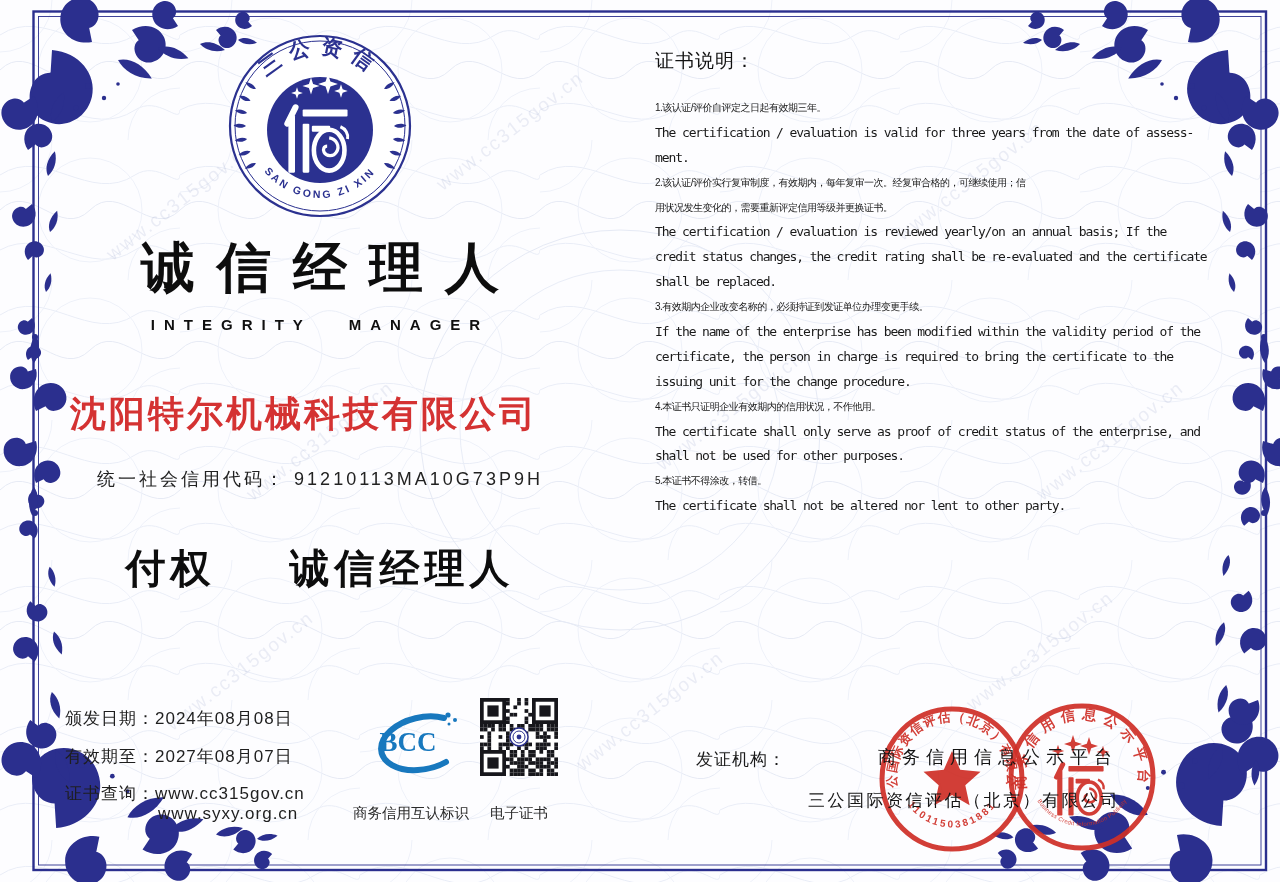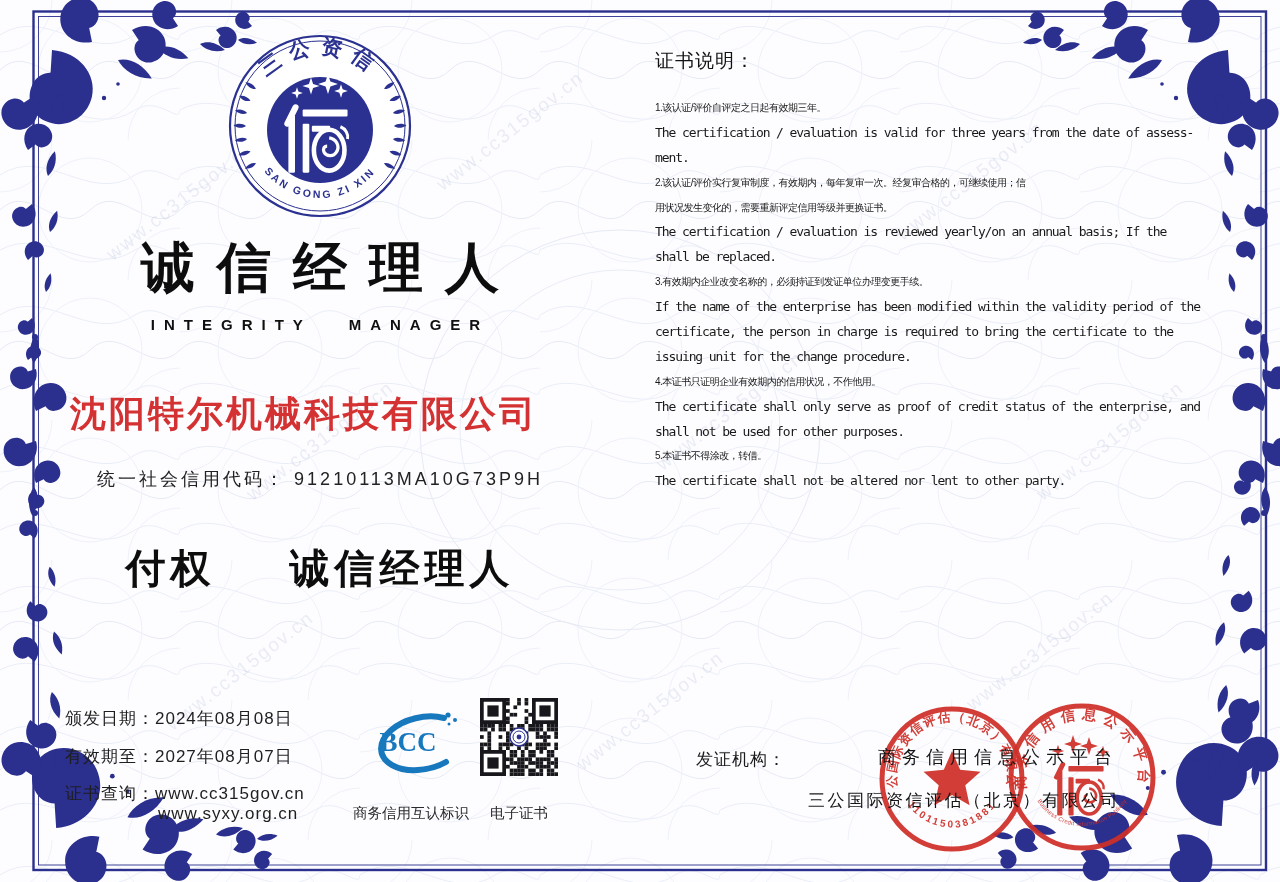--- a/index.html
+++ b/index.html
@@ -188,20 +188,21 @@
   </div>
 
   <div class="abs ins-head">证书说明：</div>
   <div class="abs ins">
     <div class="ins-line cn">1.该认证/评价自评定之日起有效期三年。</div>
     <div class="ins-line en">The certification / evaluation is valid for three years from the date of assess-</div>
     <div class="ins-line en">ment.</div>
     <div class="ins-line cn">2.该认证/评价实行复审制度，有效期内，每年复审一次。经复审合格的，可继续使用；信</div>
     <div class="ins-line cn">用状况发生变化的，需要重新评定信用等级并更换证书。</div>
     <div class="ins-line en">The certification / evaluation is reviewed yearly/on an annual basis; If the</div>
+    <div class="ins-line en">credit status changes, the credit rating shall be re-evaluated and the certificate</div>
     <div class="ins-line en">shall be replaced.</div>
     <div class="ins-line cn">3.有效期内企业改变名称的，必须持证到发证单位办理变更手续。</div>
     <div class="ins-line en">If the name of the enterprise has been modified within the validity period of the</div>
     <div class="ins-line en">certificate, the person in charge is required to bring the certificate to the</div>
     <div class="ins-line en">issuing unit for the change procedure.</div>
     <div class="ins-line cn">4.本证书只证明企业有效期内的信用状况，不作他用。</div>
     <div class="ins-line en">The certificate shall only serve as proof of credit status of the enterprise, and</div>
     <div class="ins-line en">shall not be used for other purposes.</div>
     <div class="ins-line cn">5.本证书不得涂改，转借。</div>
     <div class="ins-line en">The certificate shall not be altered nor lent to other party.</div>

